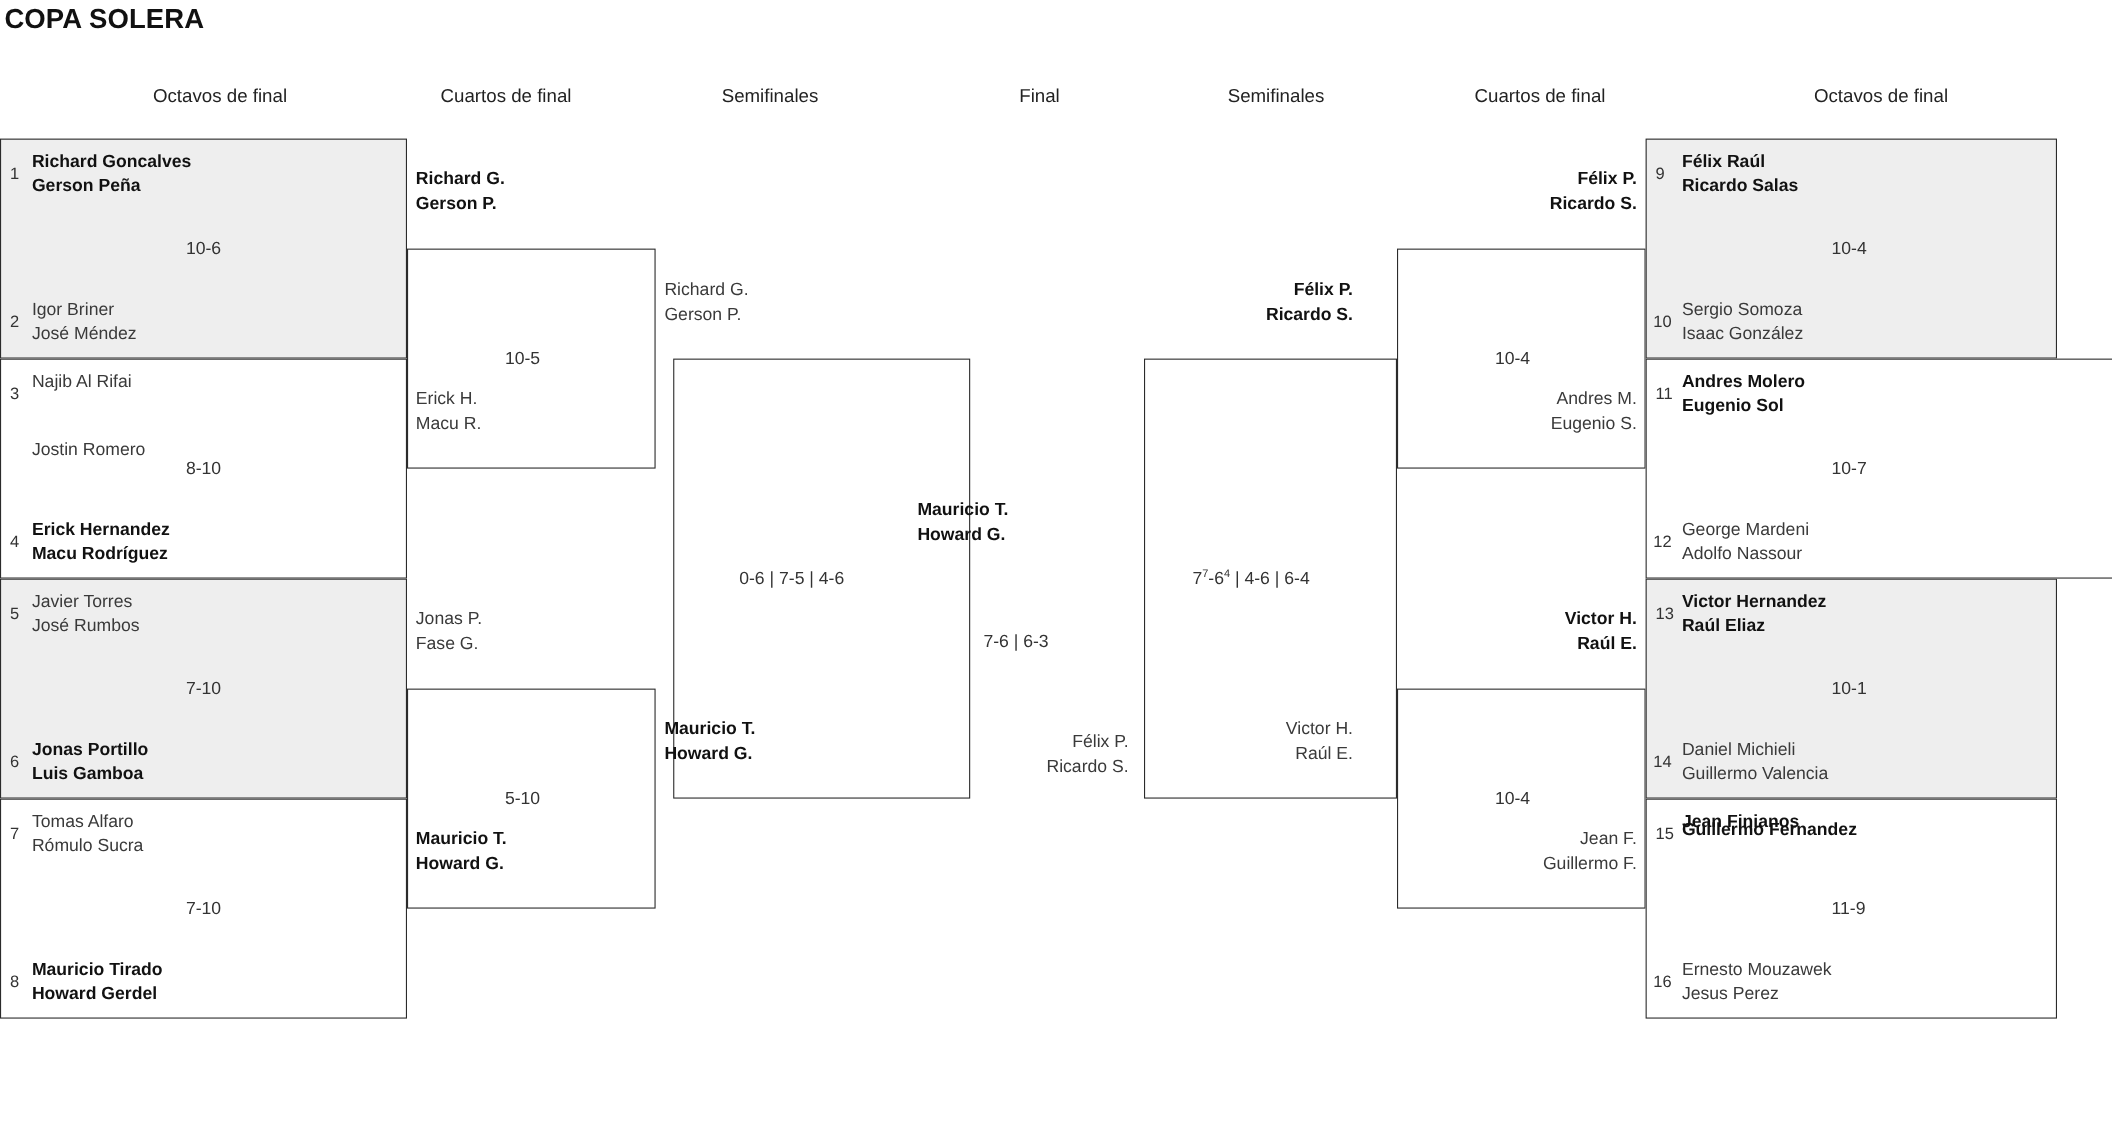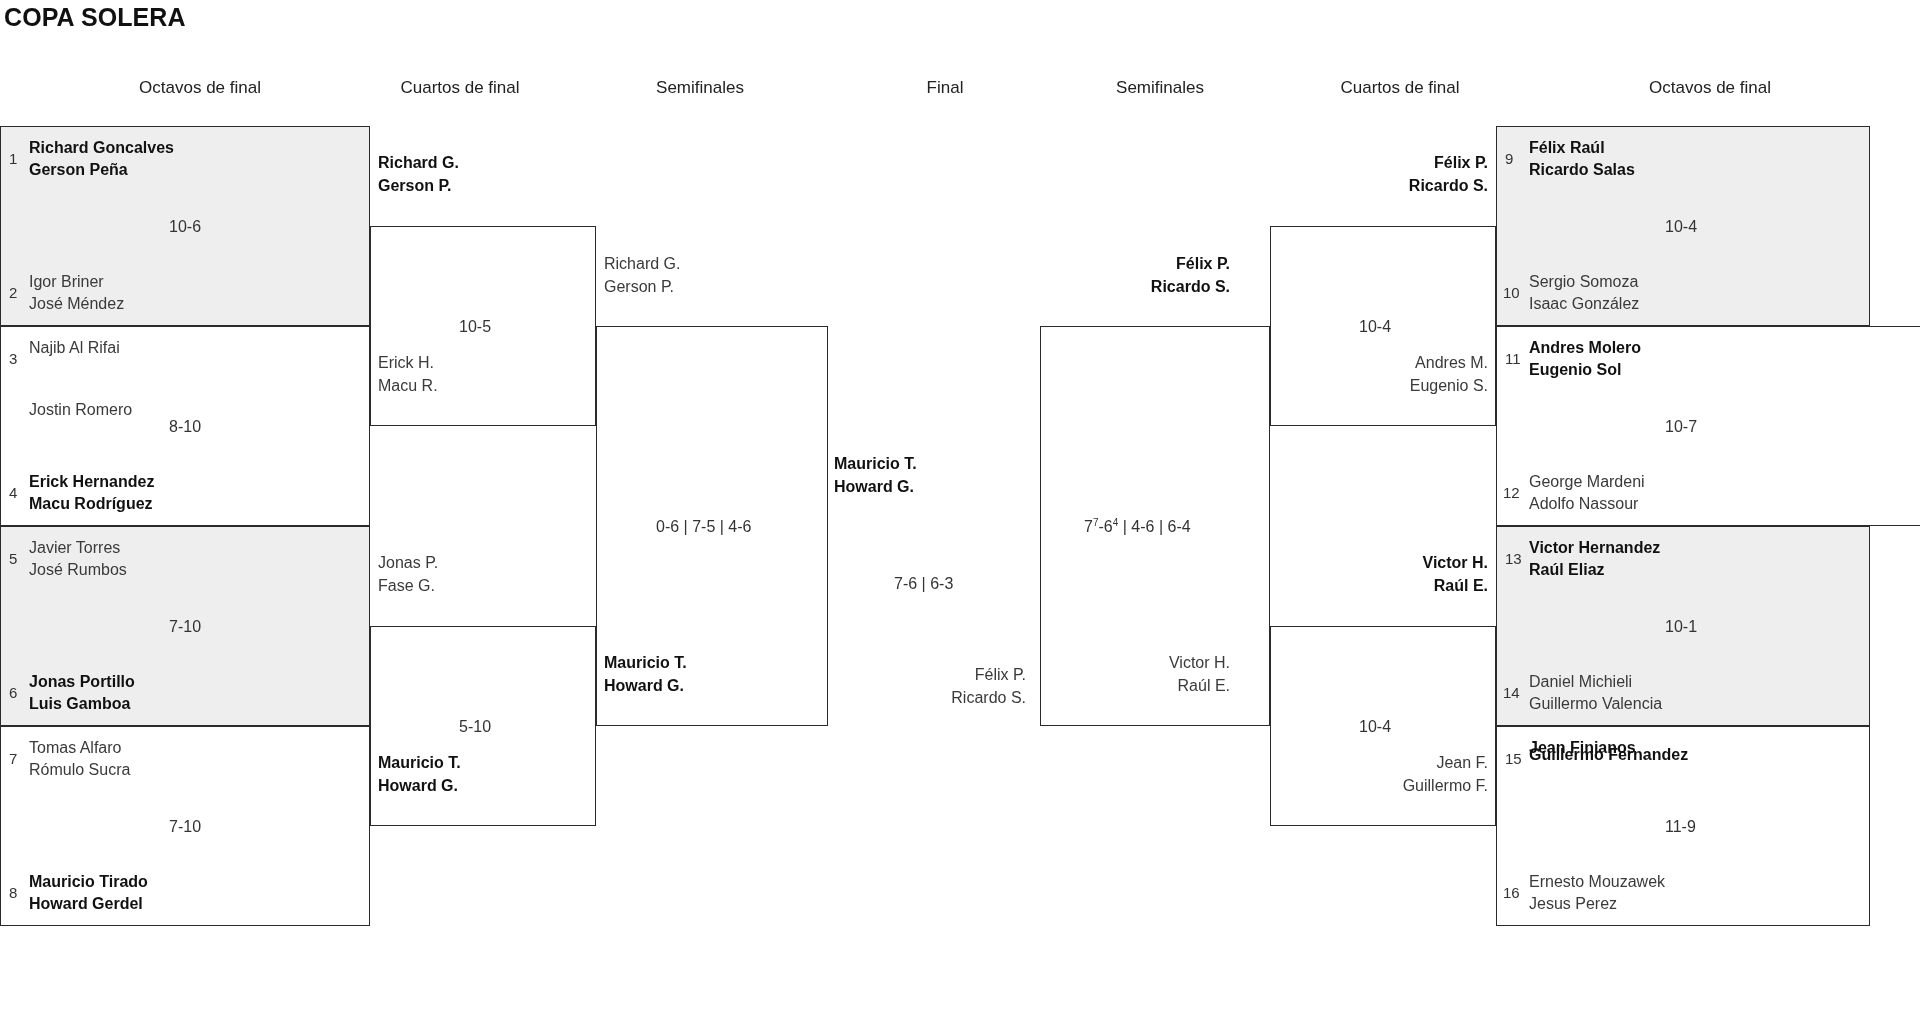--- a/index.html
+++ b/index.html
@@ -113,21 +113,21 @@
   <div class="lbl lose" style="left:378px;top:553px;">Jonas P.</div>
   <div class="lbl lose" style="left:378px;top:576px;">Fase G.</div>
   <div class="cell" style="left:370px;top:626px;width:226px;height:200px;">
     <div class="score" style="left:88px;top:91px;">5-10</div>
   </div>
   <div class="lbl win" style="left:378px;top:753px;">Mauricio T.</div>
   <div class="lbl win" style="left:378px;top:776px;">Howard G.</div>
 
   <div class="lbl lose" style="left:604px;top:254px;">Richard G.</div>
   <div class="lbl lose" style="left:604px;top:277px;">Gerson P.</div>
-  <div class="cell" style="left:596px;top:326px;width:232px;height:400px;">
+  <div class="cell" style="left:612px;top:326px;width:270px;height:400px;">
     <div class="score" style="left:59px;top:191px;">0-6 | 7-5 | 4-6</div>
   </div>
   <div class="lbl win" style="left:604px;top:653px;">Mauricio T.</div>
   <div class="lbl win" style="left:604px;top:676px;">Howard G.</div>
 
   <div class="lbl win" style="left:834px;top:454px;">Mauricio T.</div>
   <div class="lbl win" style="left:834px;top:477px;">Howard G.</div>
   <div class="score" style="left:894px;top:575px;">7-6 | 6-3</div>
   <div class="lbl lose right" style="left:826px;top:665px;width:200px;">Félix P.</div>
   <div class="lbl lose right" style="left:826px;top:688px;width:200px;">Ricardo S.</div>

